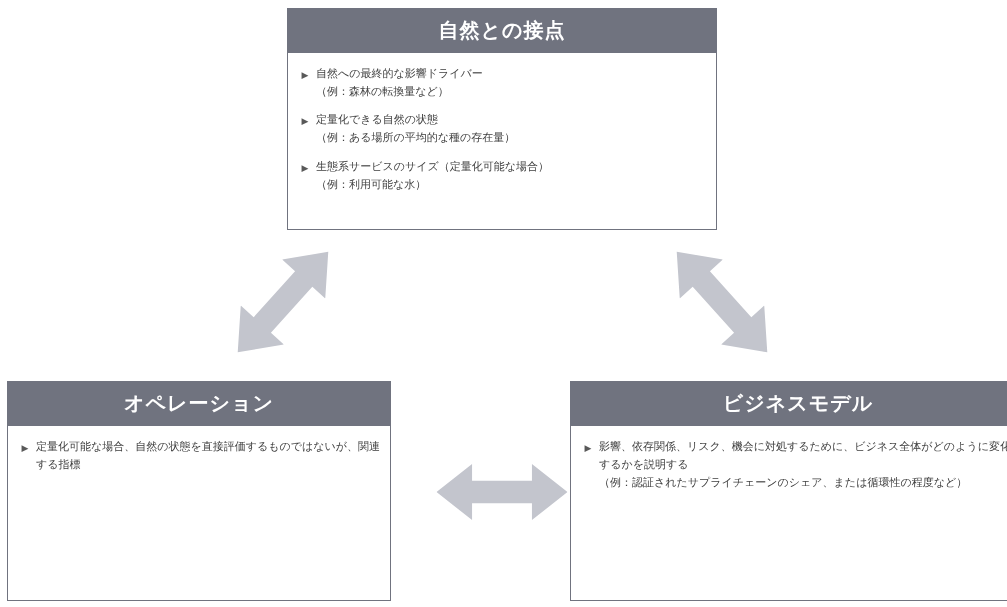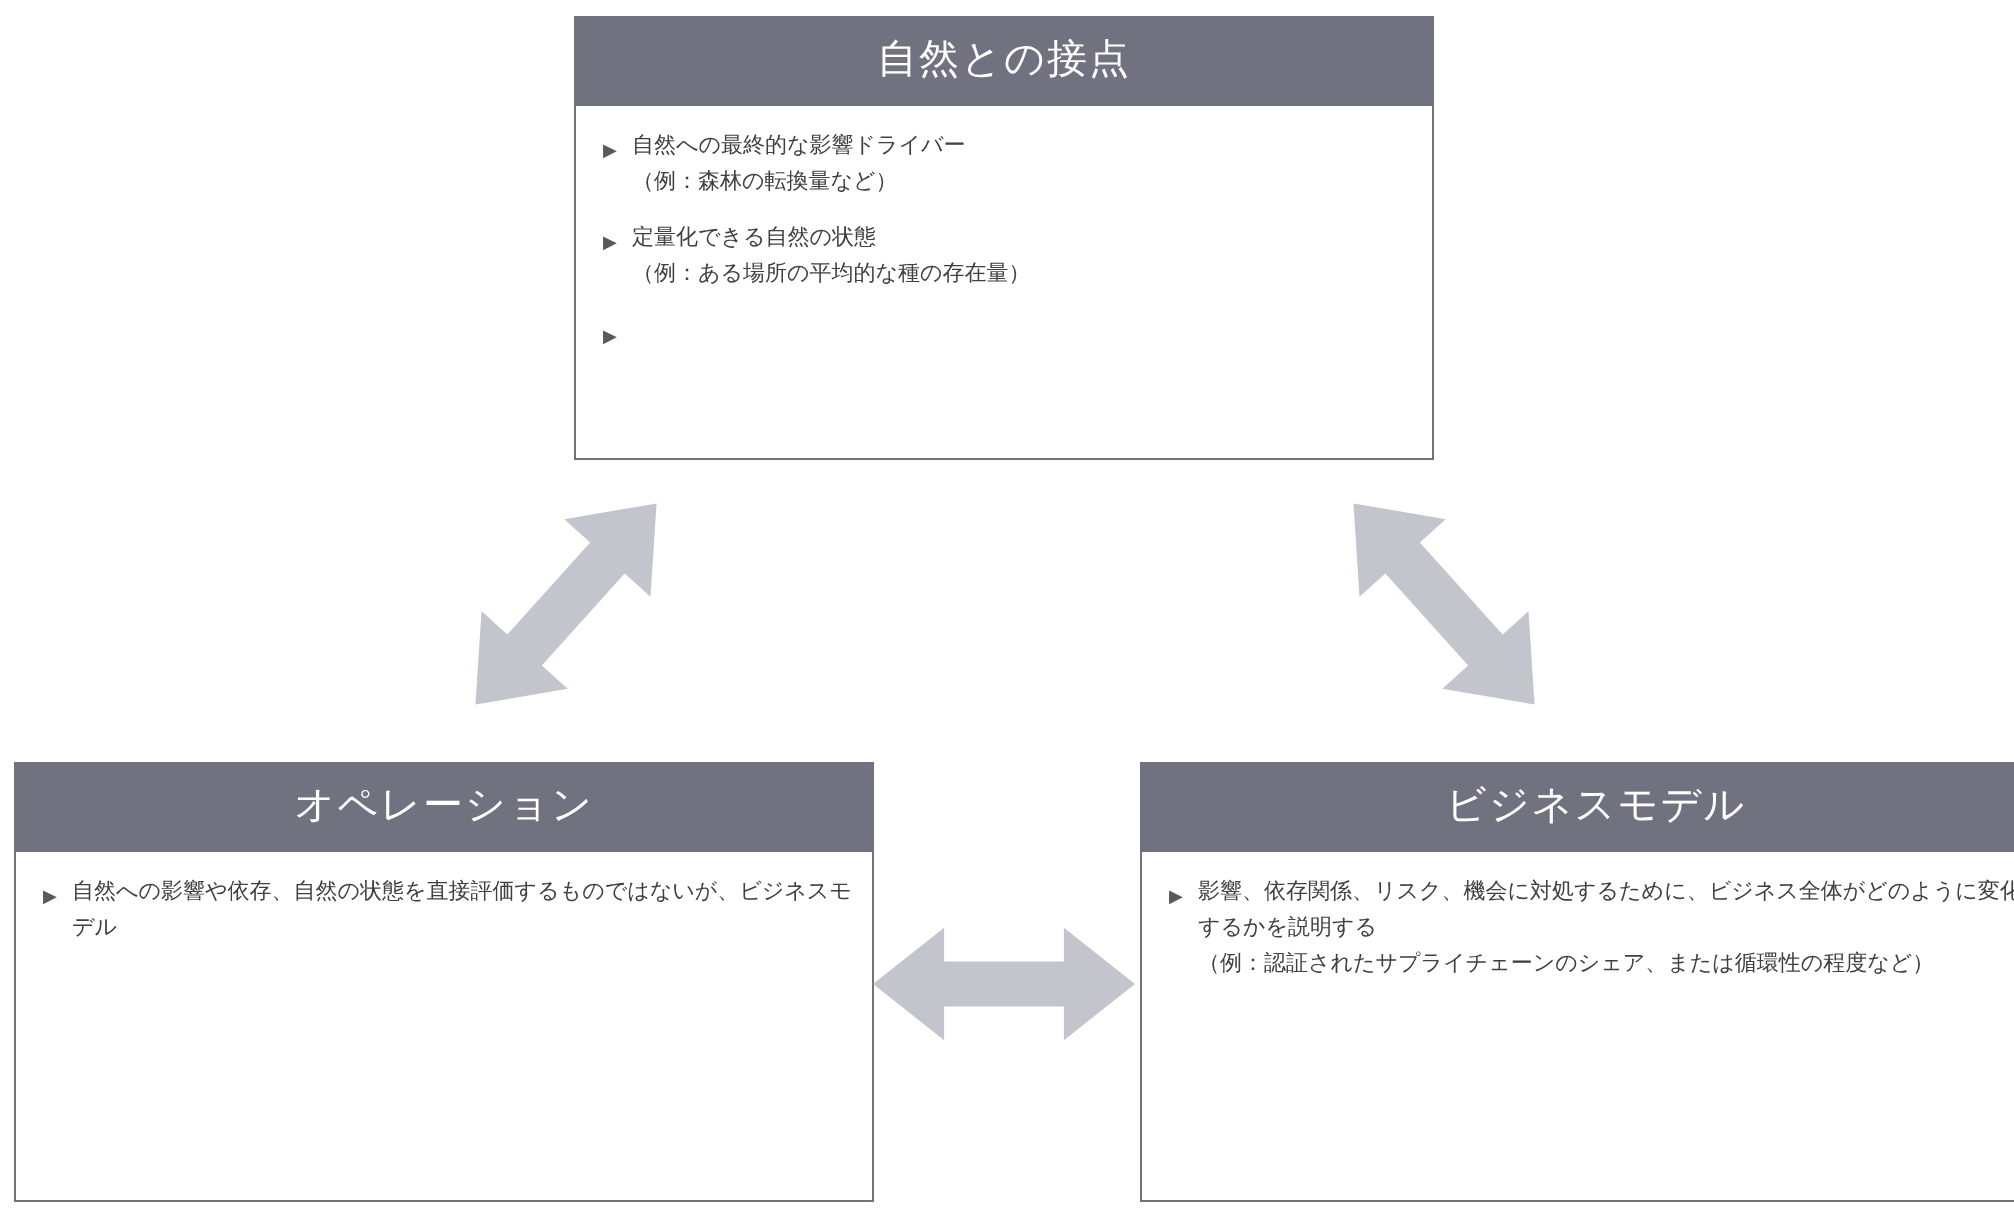--- a/index.html
+++ b/index.html
@@ -11,21 +11,21 @@
     background: #ffffff;
     overflow: hidden;
   }
   .dbox { position: absolute; }
   .dbox-header {
     height: 45px;
     line-height: 45px;
     background: var(--header-bg, #70737f);
     color: var(--header-text, #ffffff);
     font-size: 20px;
-    font-weight: normal;
+    font-weight: bold;
     text-align: center;
     letter-spacing: 1px;
   }
   .dbox-body {
     position: absolute;
     left: 0; right: 0; top: 45px; bottom: 0;
     background: #ffffff;
     border: 1px solid var(--border-col, #70737f);
     border-top: none;
     padding: 11px 8px 8px 6px;
@@ -74,33 +74,37 @@
       </div>
       <div class="bullet-item">
         <span class="bullet-mark">▶</span>
         <div class="bullet-text">
           <div>定量化できる自然の状態</div>
           <div class="bullet-example">（例：ある場所の平均的な種の存在量）</div>
         </div>
       </div>
       <div class="bullet-item">
         <span class="bullet-mark">▶</span>
+        <div class="bullet-text">
+          <div>生態系サービスのサイズ（定量化可能な場合）</div>
+          <div class="bullet-example">（例：利用可能な水）</div>
+        </div>
       </div>
     </div>
   </div>
 
-  <div class="dbox" style="left:7px; top:381px; width:430px; height:220px;">
+  <div class="dbox" style="left:7px; top:381px; width:384px; height:220px;">
     <div class="dbox-header">
       <span>オペレーション</span>
     </div>
     <div class="dbox-body">
       <div class="bullet-item">
         <span class="bullet-mark">▶</span>
         <div class="bullet-text">
-          <div>自然への影響や依存、自然の状態を直接評価するものではないが、ビジネスモデル</div>
+          <div>定量化可能な場合、自然の状態を直接評価するものではないが、関連する指標</div>
         </div>
       </div>
     </div>
   </div>
 
   <div class="dbox" style="left:570px; top:381px; width:456px; height:220px;">
     <div class="dbox-header">
       <span>ビジネスモデル</span>
     </div>
     <div class="dbox-body">

